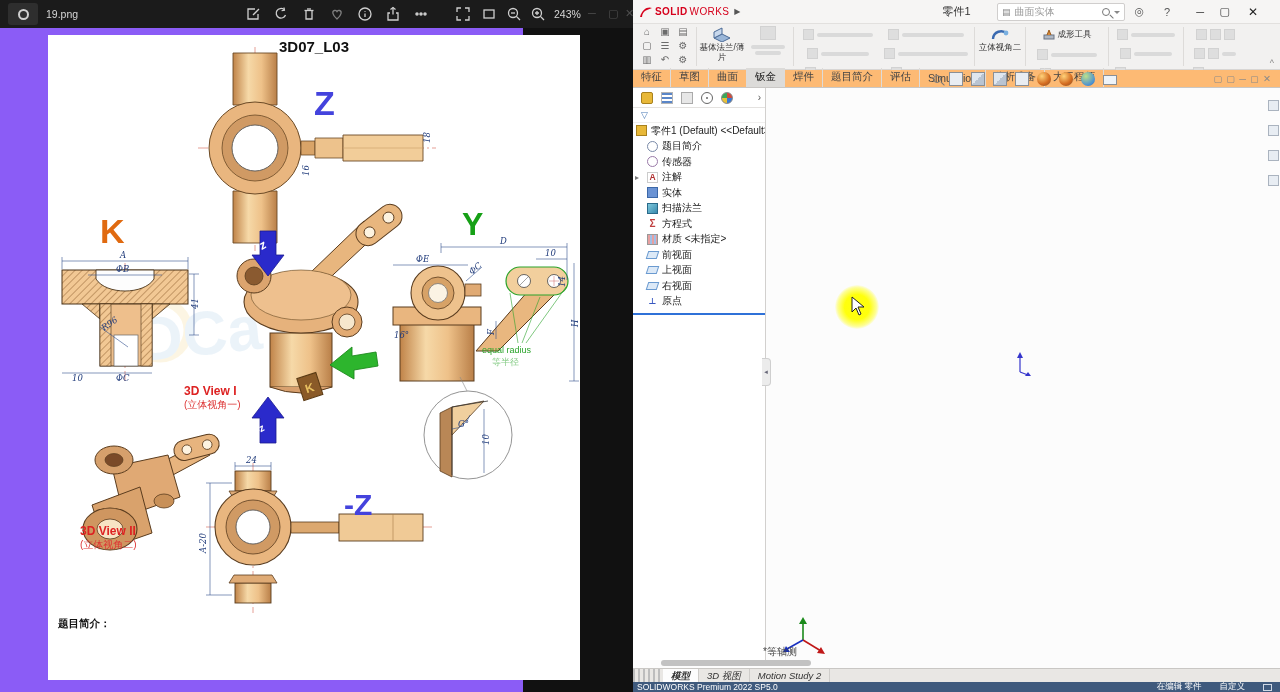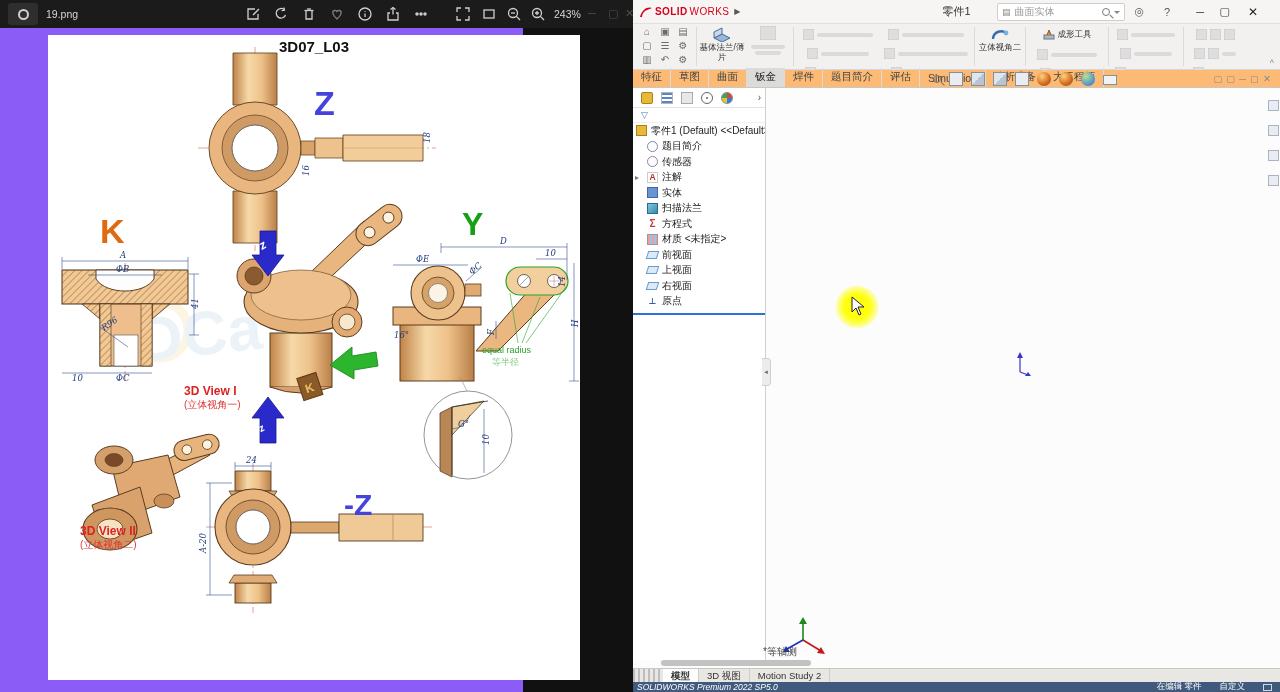--- a/index.html
+++ b/index.html
@@ -91,24 +91,24 @@
   #splitter-arrow{position:absolute;left:129px;top:358px;width:9px;height:28px;background:#ececec;border:1px solid #cfcfcf;border-left:none;border-radius:0 4px 4px 0;display:flex;align-items:center;justify-content:center;font-size:7px;color:#667;}
 
   
   #cursor-glow{position:absolute;left:202px;top:285px;width:44px;height:44px;border-radius:50%;background:radial-gradient(circle,rgba(255,255,0,.95) 0 40%,rgba(255,255,60,.55) 62%,rgba(255,255,80,0) 72%);}
   #taskpane{position:absolute;right:1px;top:100px;display:grid;gap:14px;}
   #taskpane span{width:11px;height:11px;border:1px solid #aab3bf;background:#e8edf3;}
   #viewlabel{position:absolute;left:130px;top:645px;font-size:10px;color:#444;}
   #hscroll{position:absolute;left:28px;top:660px;width:150px;height:6px;background:#c2c2c2;border-radius:3px;}
   #doc-tabs{position:absolute;left:0;top:668px;width:647px;height:14px;background:#e9e7e4;border-top:1px solid #c9c7c4;display:flex;align-items:stretch;font-size:9.5px;color:#333;}
   #tabstripes{width:30px;background:repeating-linear-gradient(90deg,#bdbdbd 0 2px,#e9e7e4 2px 5px);}
-  .dtab{padding:1px 8px 0;border-right:1px solid #cfcdca;}
+  .dtab{padding:1px 8px 0;border-right:1px solid #cfcdca;font-style:italic;}
   .dtab.active{background:#fdfdfd;font-weight:bold;}
   #statusbar{position:absolute;left:0;top:682px;width:647px;height:10px;background:#3f5a7d;color:#fff;font-size:8.5px;display:flex;align-items:center;}
-  #statusbar .lft{margin-left:4px;font-style:italic;}
+  #statusbar .lft{margin-left:4px;}
   #statusbar .rgt{margin-left:auto;display:flex;gap:18px;margin-right:8px;align-items:center;}
 
   
   .dimtxt{font-family:"DejaVu Serif",serif;font-style:italic;font-size:8.5px;fill:#1f3a7a;}
 </style>
 </head>
 <body>
 
 <div id="screen">
 
@@ -381,20 +381,21 @@
                 <line x1="158" y1="560" x2="184" y2="560"></line>
             </g>
             <text class="dimtxt" x="198" y="428">24</text>
             <text class="dimtxt" transform="rotate(-90 158 518)" x="158" y="518">A-20</text>
             <text x="296" y="480" font-size="30" font-weight="bold" fill="#4443dd">-Z</text>
           </g>
         </svg>
 
         
         <div class="info-block">
+          <div class="b">题目简介：</div>
           
           
           
           
         </div>
       </div>
     </div>
   </div>
 
   <div id="sw">

